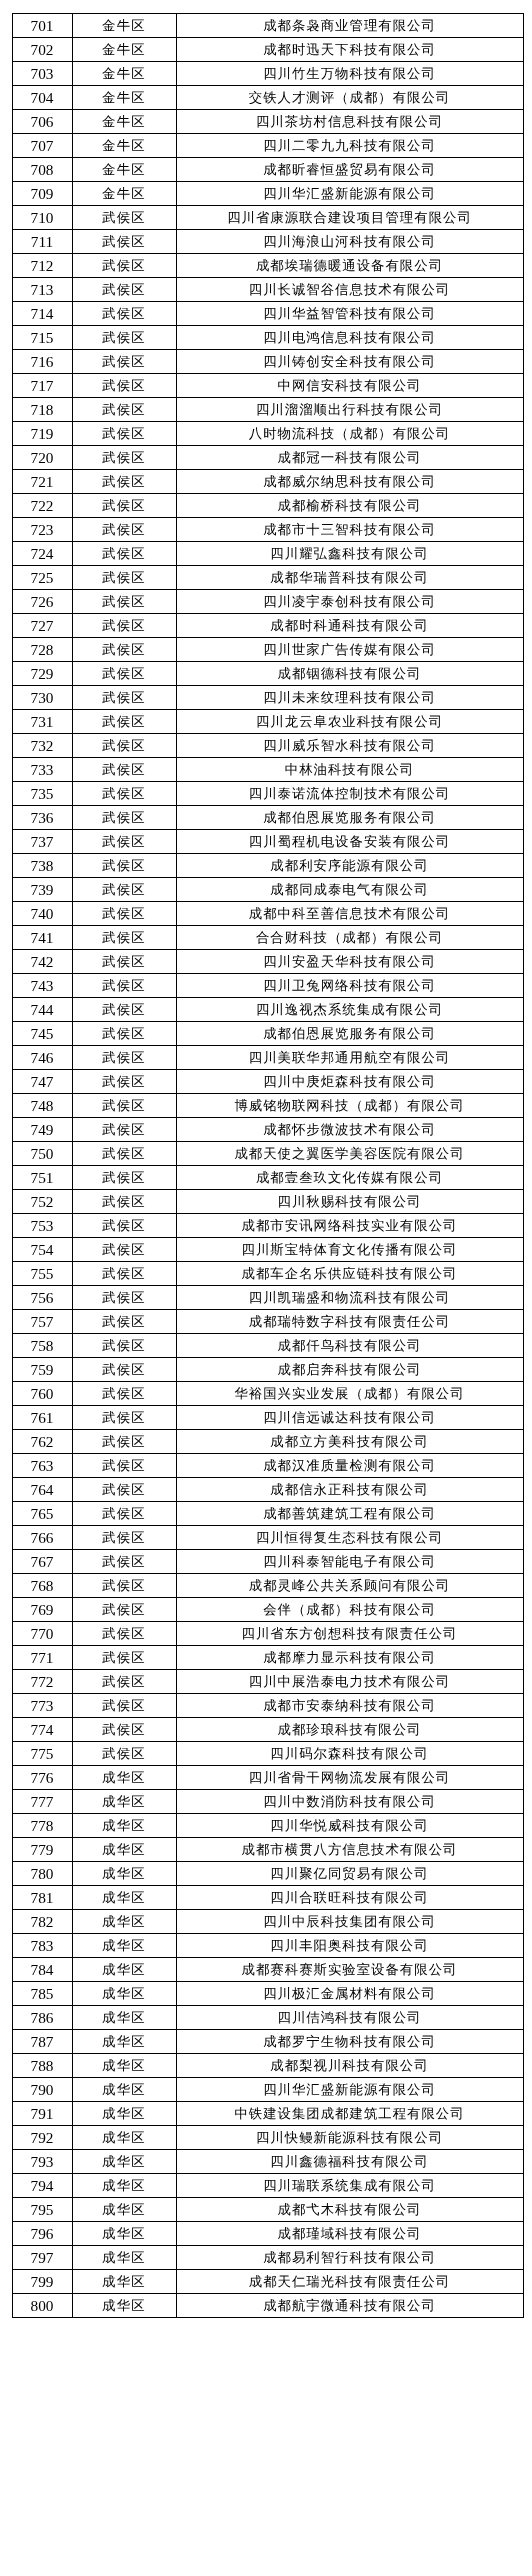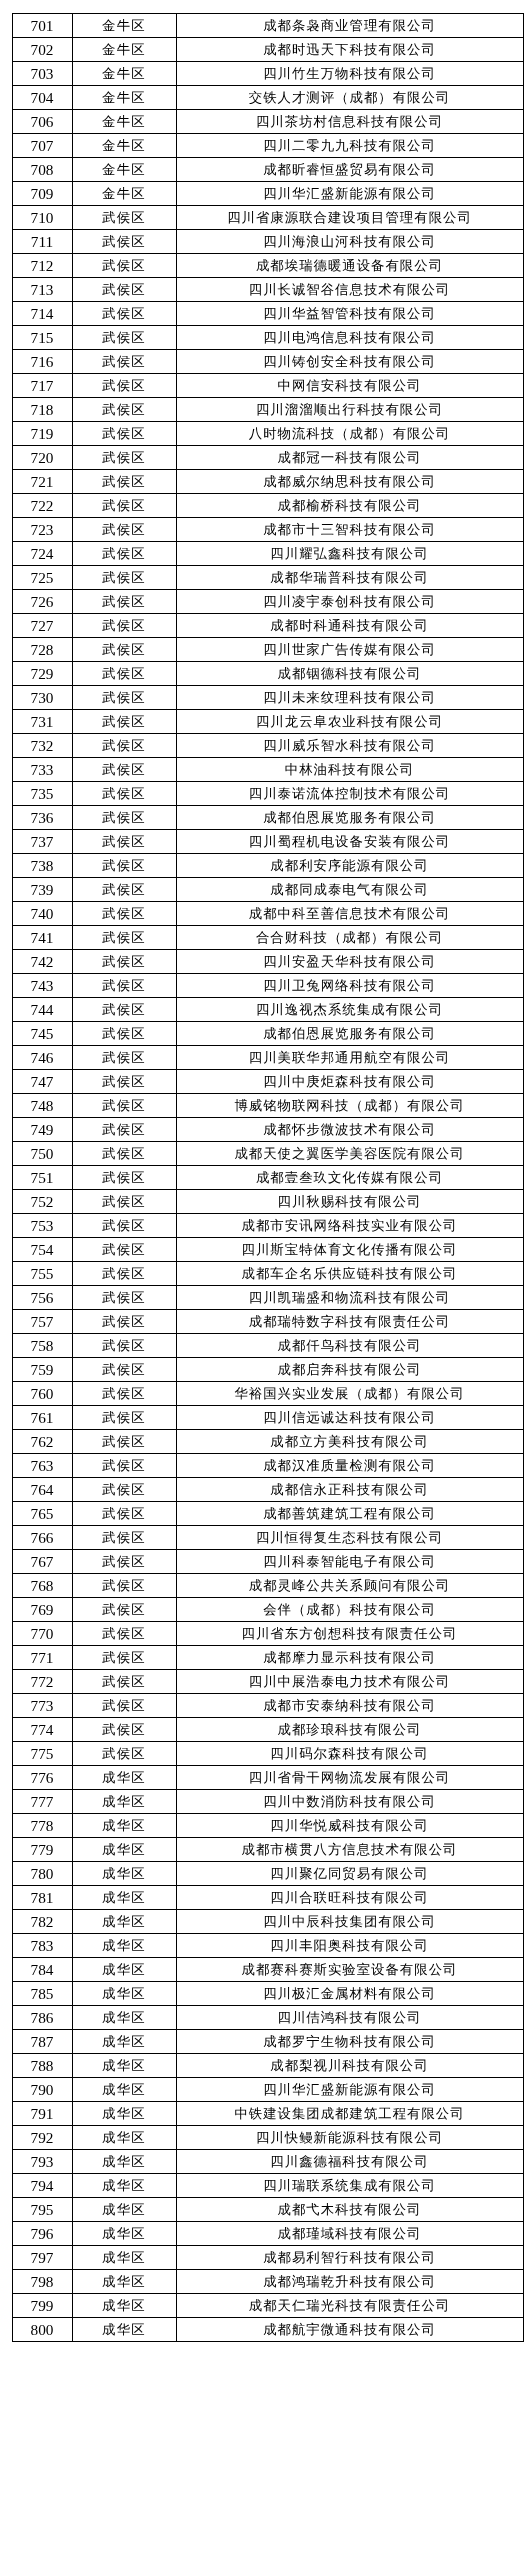--- a/index.html
+++ b/index.html
@@ -620,25 +620,20 @@
     <td class="district-cell">成华区</td>
     <td class="company-cell">成都瑾域科技有限公司</td>
   </tr>
 
   <tr>
     <td class="no-cell">797</td>
     <td class="district-cell">成华区</td>
     <td class="company-cell">成都易利智行科技有限公司</td>
   </tr>
 
-  <tr>
-    <td class="no-cell">798</td>
-    <td class="district-cell">成华区</td>
-    <td class="company-cell">成都鸿瑞乾升科技有限公司</td>
-  </tr>
 
   <tr>
     <td class="no-cell">799</td>
     <td class="district-cell">成华区</td>
     <td class="company-cell">成都天仁瑞光科技有限责任公司</td>
   </tr>
 
   <tr>
     <td class="no-cell">800</td>
     <td class="district-cell">成华区</td>

